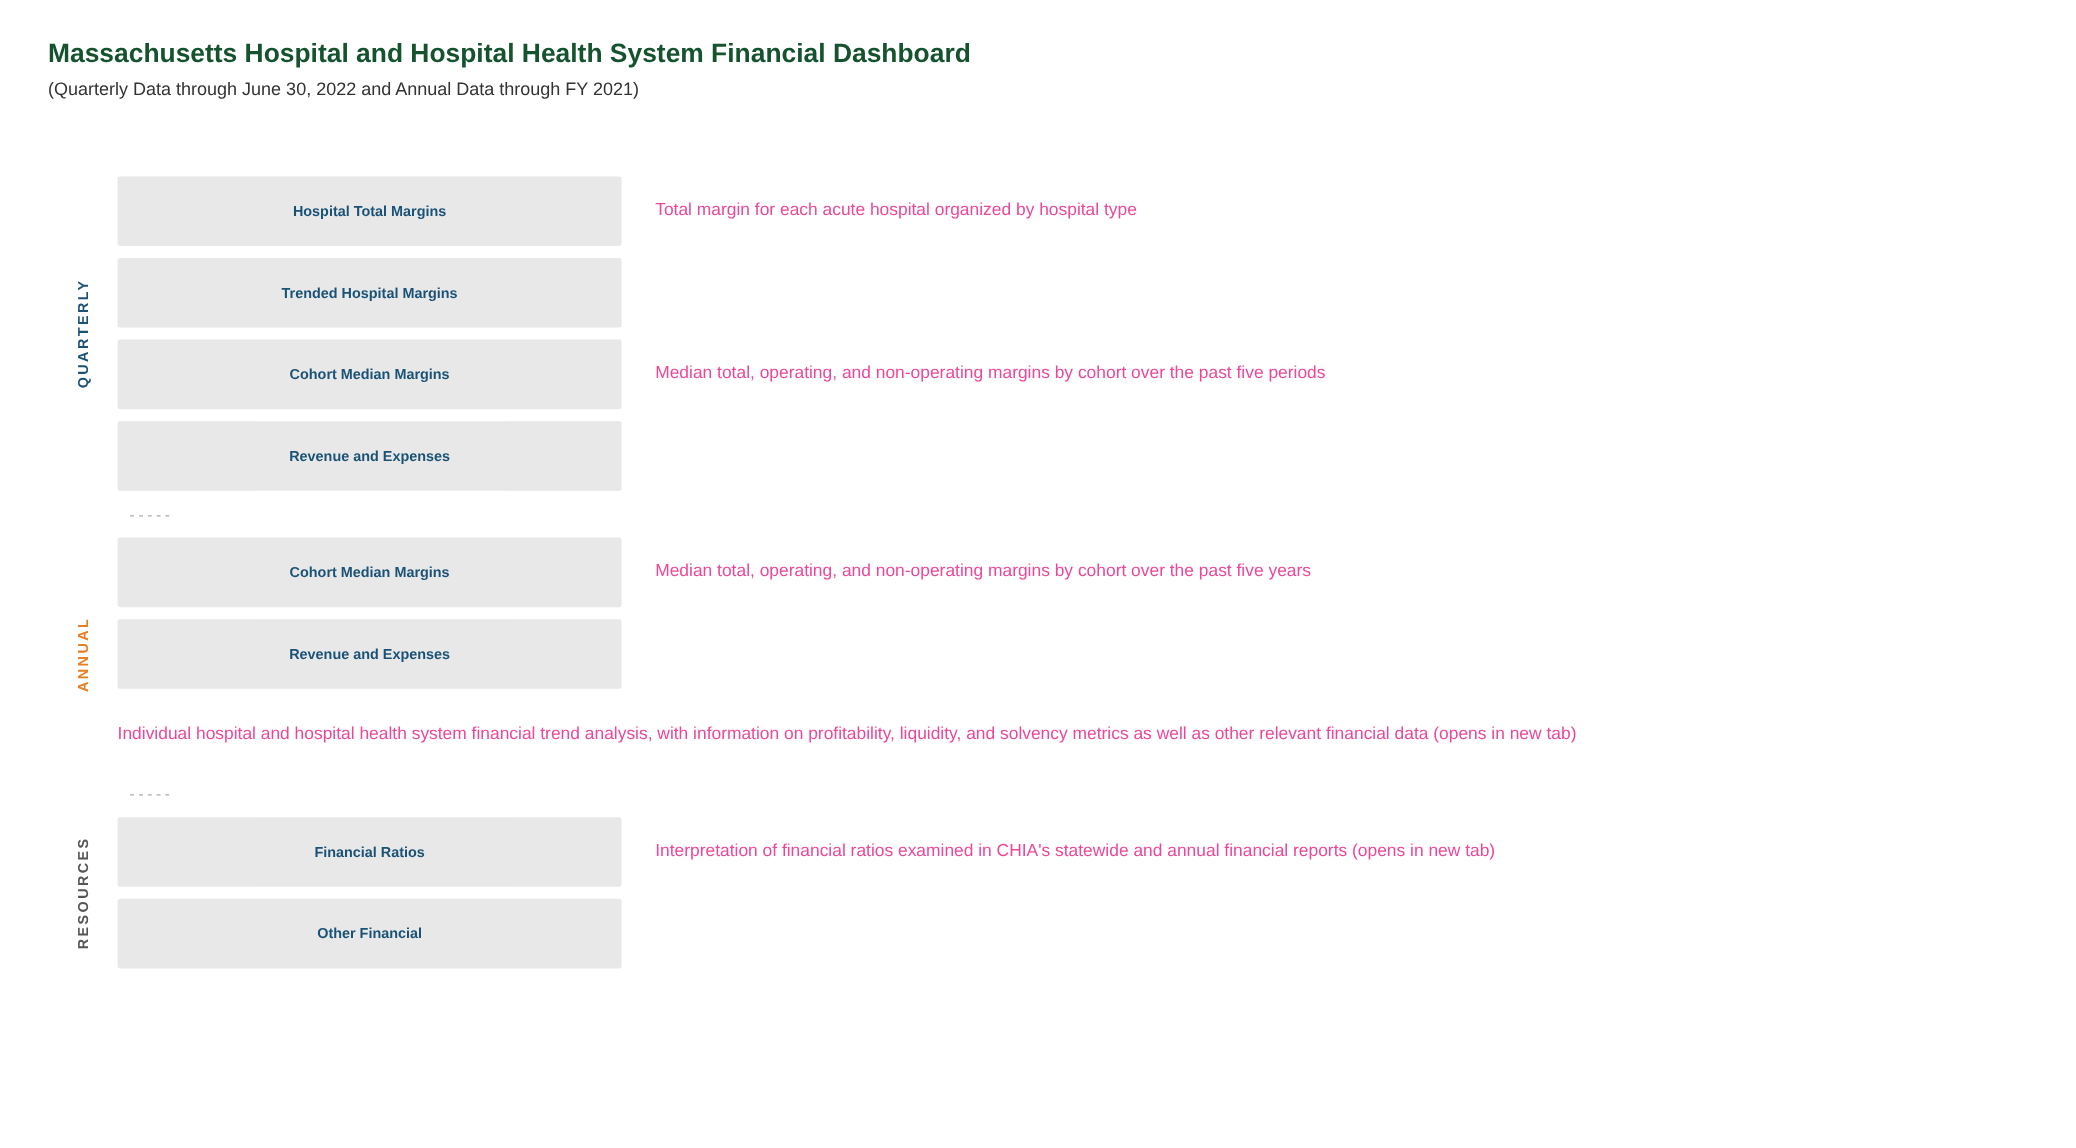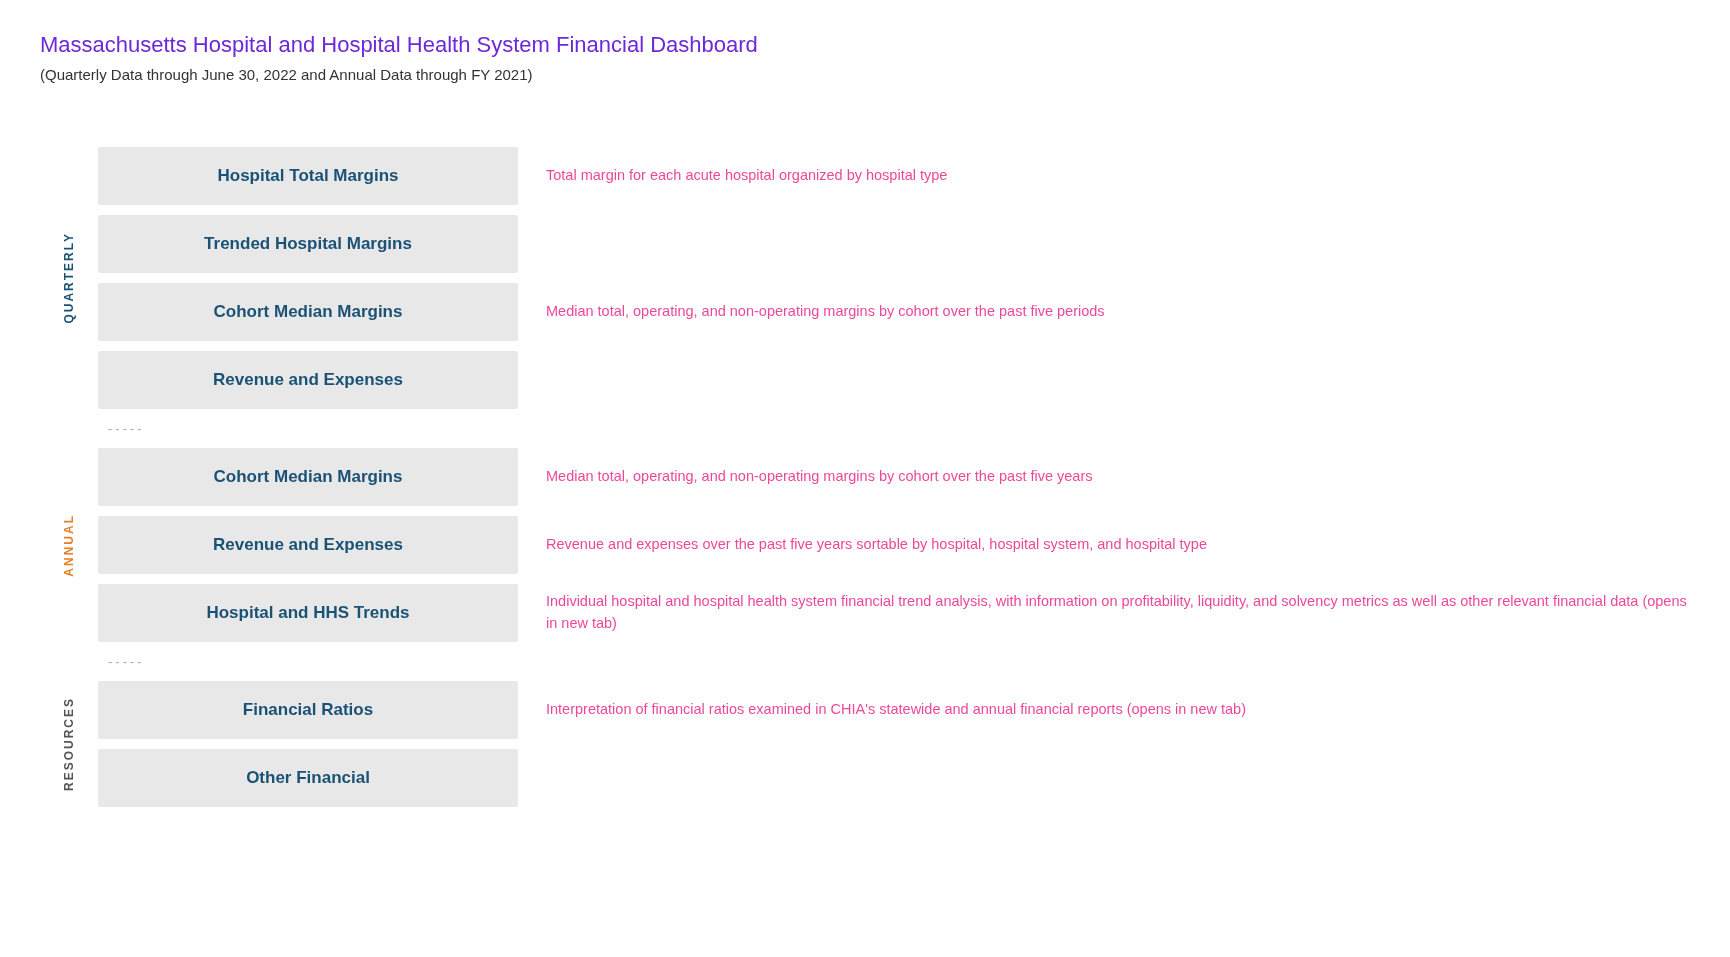--- a/index.html
+++ b/index.html
@@ -5,23 +5,23 @@
     * { box-sizing: border-box; margin: 0; padding: 0; }
     body {
       font-family: Arial, sans-serif;
       background: #ffffff;
       color: #333333;
       padding: 32px 40px;
       width: 1730px;
       min-height: 957px;
     }
     .page-title {
-      color: #6d28d9;
+      color: #14532d;
       font-size: 22px;
-      font-weight: normal;
+      font-weight: bold;
       margin-bottom: 8px;
     }
     .page-subtitle {
       color: #333;
       font-size: 15px;
       margin-bottom: 56px;
     }
     .dashboard-grid {
       display: flex;
       flex-direction: column;
@@ -78,21 +78,21 @@
       min-width: 420px;
       padding: 14px 18px;
       display: flex;
       align-items: center;
       justify-content: center;
       min-height: 58px;
     }
     .row-label-box span {
       color: #1a5276;
       font-weight: bold;
-      font-size: 17px;
+      font-size: 12px;
       text-align: center;
     }
     .row-description {
       flex: 1;
       font-size: 14.5px;
       color: #ec4899;
       line-height: 1.5;
       padding: 4px 0;
     }
     .dashes-line {
@@ -153,26 +153,22 @@
       <div class="dashboard-row">
         <div class="row-label-box">
           <span>Cohort Median Margins</span>
         </div>
         <div class="row-description">Median total, operating, and non-operating margins by cohort over the past five years</div>
       </div>
       <div class="dashboard-row">
         <div class="row-label-box">
           <span>Revenue and Expenses</span>
         </div>
-        <div class="row-description">Revenue and expenses over the past five years sortable by hospital, hospital system, and hospital type</div>
       </div>
       <div class="dashboard-row">
-        <div class="row-label-box">
-          <span>Hospital and HHS Trends</span>
-        </div>
         <div class="row-description">Individual hospital and hospital health system financial trend analysis, with information on profitability, liquidity, and solvency metrics as well as other relevant financial data (opens in new tab)</div>
       </div>
     </div>
   </div>
 
   <div style="display:flex; flex-direction:row; align-items:center; margin: 4px 0 4px 0;">
     <div style="width:58px;"></div>
     <span class="dashes-line">-----</span>
   </div>
 

